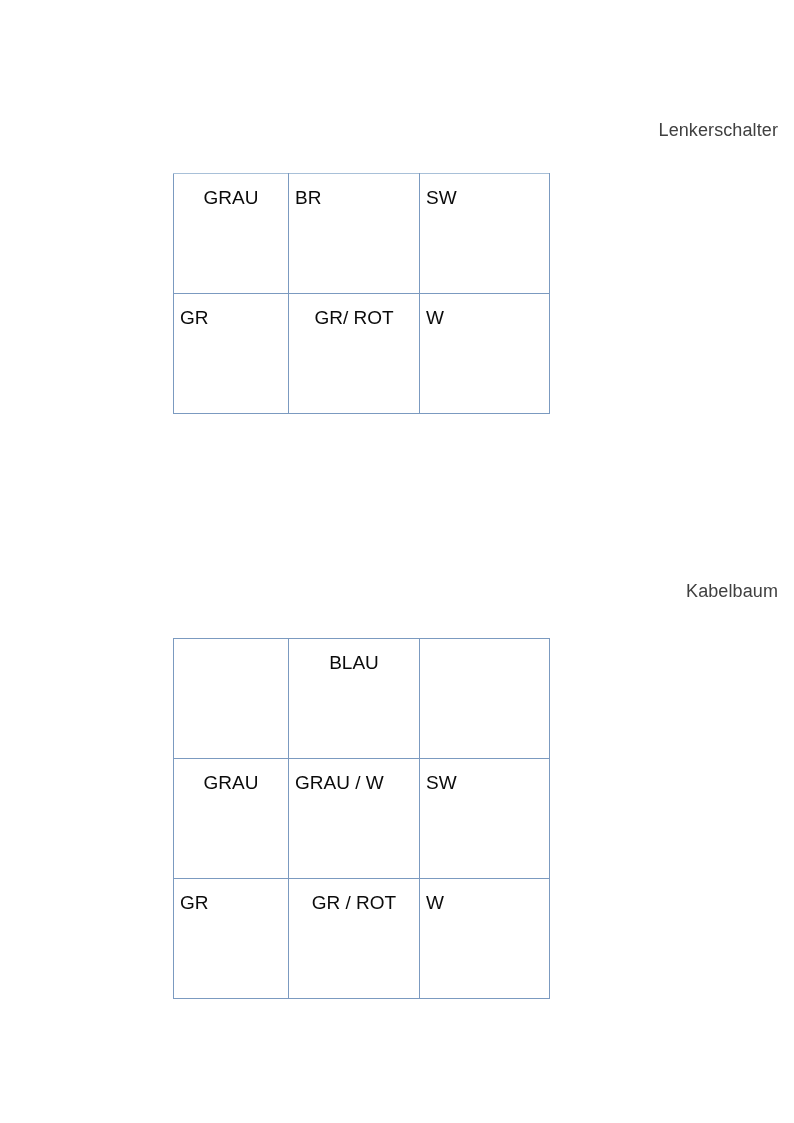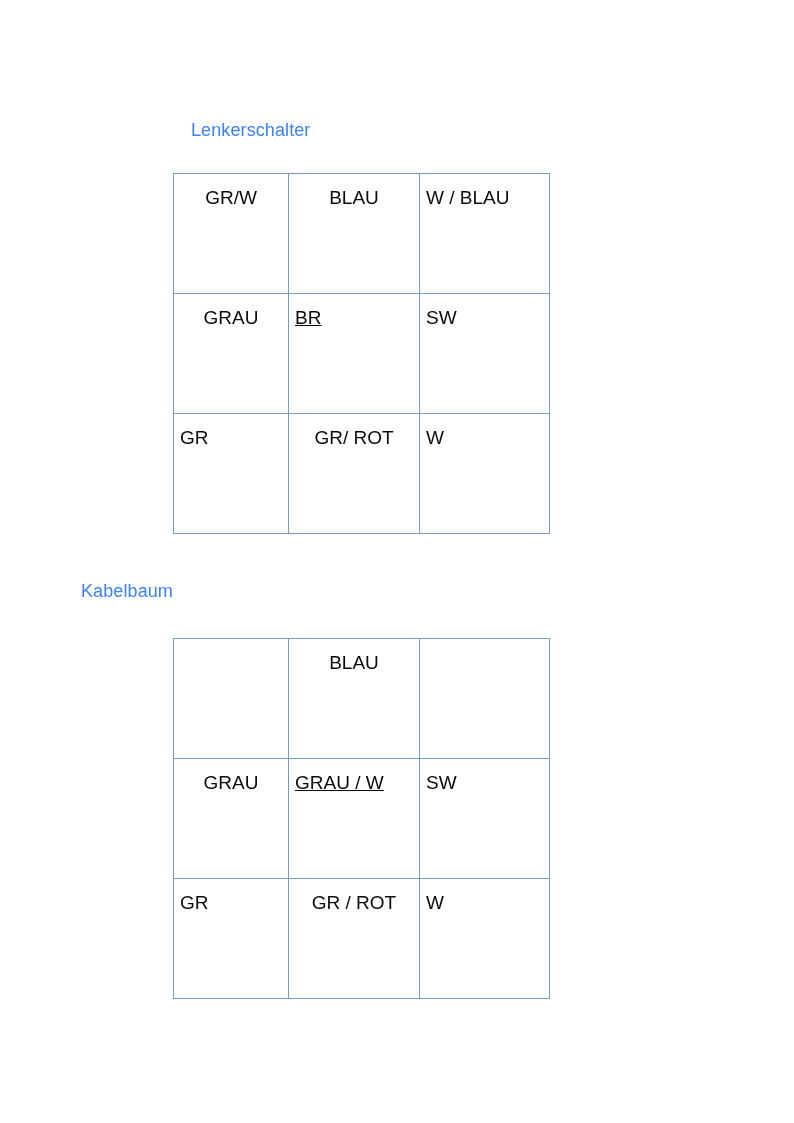--- a/index.html
+++ b/index.html
@@ -29,28 +29,29 @@
   
   .section {
     position: absolute;
     left: 0;
     width: 794px;
   }
   #section-lenkerschalter { top: 118px; }
   #section-kabelbaum      { top: 579px; }
 
   .section-heading {
-    margin: 0 8px 0 0;
+    margin: 0 16px 0 0;
     padding: 0 0 0 191px;
     font-size: 18px;
     line-height: 24px;
     font-weight: 400;
     letter-spacing: 0.1px;
-    color: #3b82f6;
+    color: #404040;
     white-space: nowrap;
+    text-align: right;
   }
   #section-kabelbaum .section-heading { padding-left: 81px; }
 
   
   .wire-table {
     position: absolute;
     left: 173px;
     border-collapse: collapse;
     table-layout: fixed;
     width: 376px;
@@ -80,45 +81,40 @@
   .wire-table tr.row-mid td,
   .wire-table tr.row-last td {
     border-top-color: #a8c0d8;
   }
 
   
   .al-center { text-align: center; }
   .al-left   { text-align: left; }
   .pad-sm  { padding-left: 22px; }
   .pad-md  { padding-left: 30px; }
-  .pad-lg  { padding-left: 46px; text-decoration: underline; }
+  .pad-lg  { padding-left: 46px; }
 
   .cell-empty { color: transparent; }
 </style>
 </head>
 <body>
 
 <div class="page">
 
   <section class="section" id="section-lenkerschalter">
 
     <h2 class="section-heading">Lenkerschalter</h2>
 
     <table class="wire-table" id="table-lenkerschalter">
       <colgroup>
         <col class="c1">
           <col class="c2">
           <col class="c3">
       </colgroup>
       <tbody>
-        <tr class="row-first">
-          <td class="al-center">GR/W</td>
-          <td class="al-center">BLAU</td>
-          <td class="al-left pad-md">W / BLAU</td>
-        </tr>
         <tr class="row-mid">
           <td class="al-center">GRAU</td>
           <td class="al-left pad-lg">BR</td>
           <td class="al-left pad-md">SW</td>
         </tr>
         <tr class="row-last">
           <td class="al-left pad-sm">GR</td>
           <td class="al-center">GR/ ROT</td>
           <td class="al-left pad-md">W</td>
         </tr>

